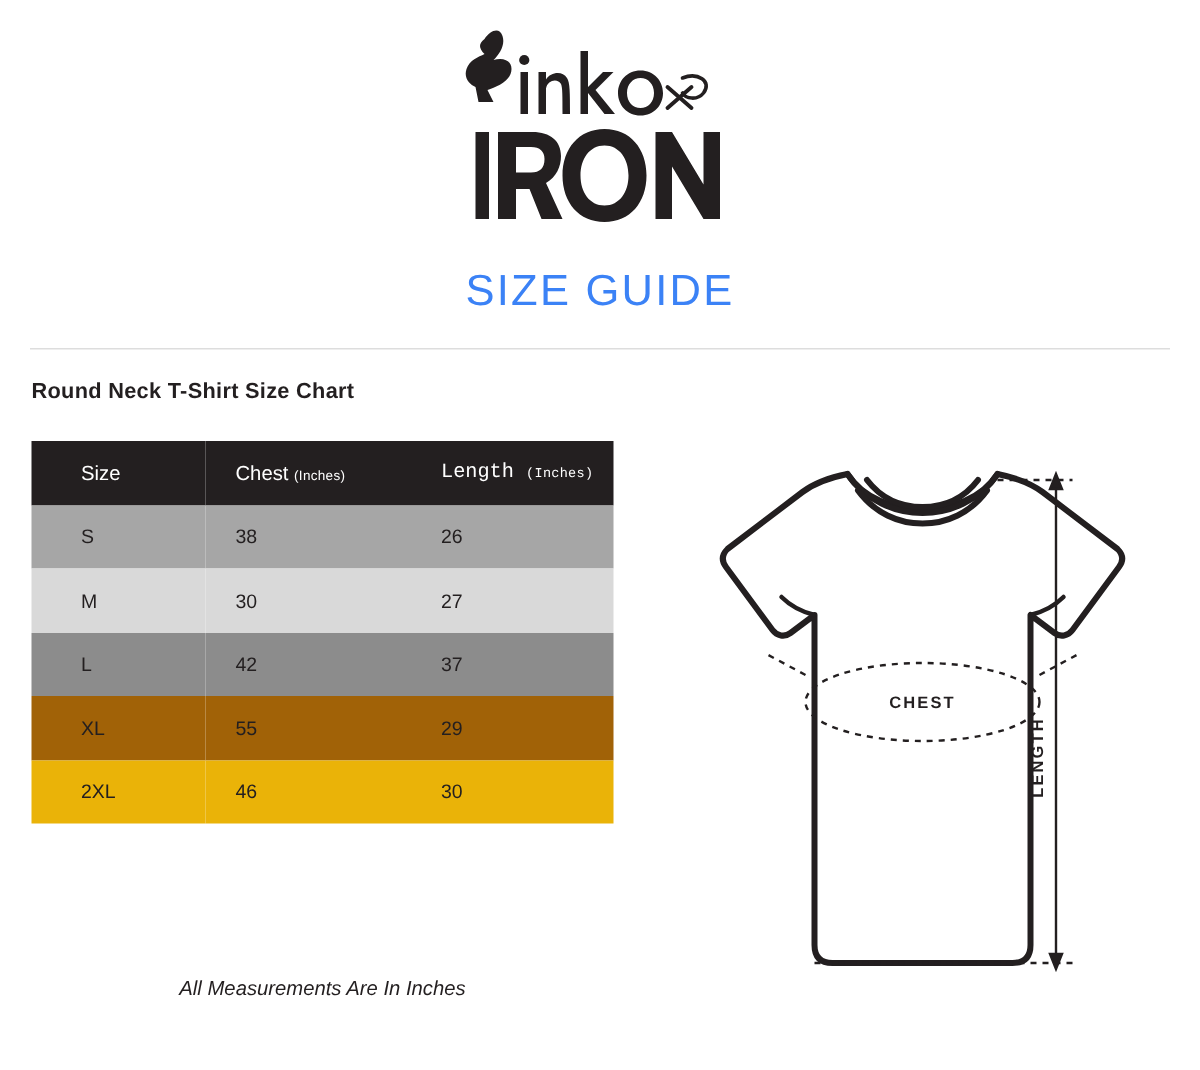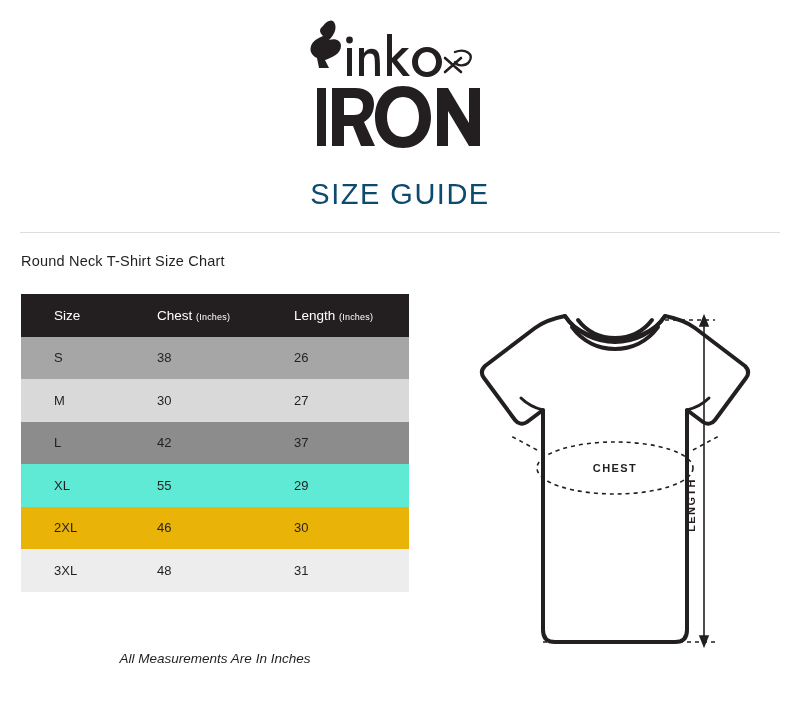--- a/index.html
+++ b/index.html
@@ -35,41 +35,41 @@
   
   .size-guide-title {
     position: absolute;
     top: 178px;
     left: 0;
     width: 800px;
     text-align: center;
     font-size: 29px;
     letter-spacing: 1.5px;
     font-weight: 400;
-    color: #0c4a6e;
+    color: #3b82f6;
     font-family: "Liberation Sans", sans-serif;
   }
 
   
   .divider {
     position: absolute;
     top: 232px;
     left: 20px;
     width: 760px;
     height: 1px;
     background: #dddddd;
   }
 
   
   .chart-heading {
     position: absolute;
     top: 253px;
     left: 21px;
     font-size: 14.5px;
-    font-weight: 400;
+    font-weight: 700;
     color: #231f20;
     letter-spacing: 0.2px;
   }
 
   
   .size-table {
     position: absolute;
     top: 294px;
     left: 21px;
     width: 388px;
@@ -85,33 +85,33 @@
     vertical-align: middle;
     color: #231f20;
   }
   .size-table thead tr { background: #231f20; }
   .size-table thead th {
     color: #ffffff;
     font-size: 13.5px;
   }
   .col-size { width: 116px; padding-left: 33px !important; }
   .col-chest { width: 137px; padding-left: 139px; }
-  .col-length { width: 135px; }
+  .col-length { width: 135px; font-family: Liberation Mono, monospace; }
   .size-table td:nth-child(1) { padding-left: 33px; }
   .size-table th:nth-child(2), .size-table td:nth-child(2) { padding-left: 20px; }
   .size-table th:nth-child(3), .size-table td:nth-child(3) { padding-left: 20px; }
   .unit {
     font-size: 9px;
     vertical-align: baseline;
     letter-spacing: 0.2px;
   }
   tr.shade-0 { background: #a6a6a6; }
   tr.shade-1 { background: #d9d9d9; }
   tr.shade-2 { background: #8c8c8c; }
-  tr.shade-3 { background: #5eead4; }
+  tr.shade-3 { background: #a16207; }
   tr.shade-4 { background: #eab308; }
   tr.shade-5 { background: #ededed; }
 
   
   .notes {
     position: absolute;
     left: 0;
     top: 646px;
     width: 430px;
     text-align: center;
@@ -206,25 +206,20 @@
       </tr>
       <tr class="shade-3">
         <td>XL</td>
         <td>55</td>
         <td>29</td>
       </tr>
       <tr class="shade-4">
         <td>2XL</td>
         <td>46</td>
         <td>30</td>
-      </tr>
-      <tr class="shade-5">
-        <td>3XL</td>
-        <td>48</td>
-        <td>31</td>
       </tr>
     </tbody>
   </table>
 
   <div class="notes">
     <span class="note-line">All Measurements Are In Inches</span>
   </div>
 
   <div class="shirt-wrap">
     <svg width="370" height="390" viewBox="0 0 370 390">

